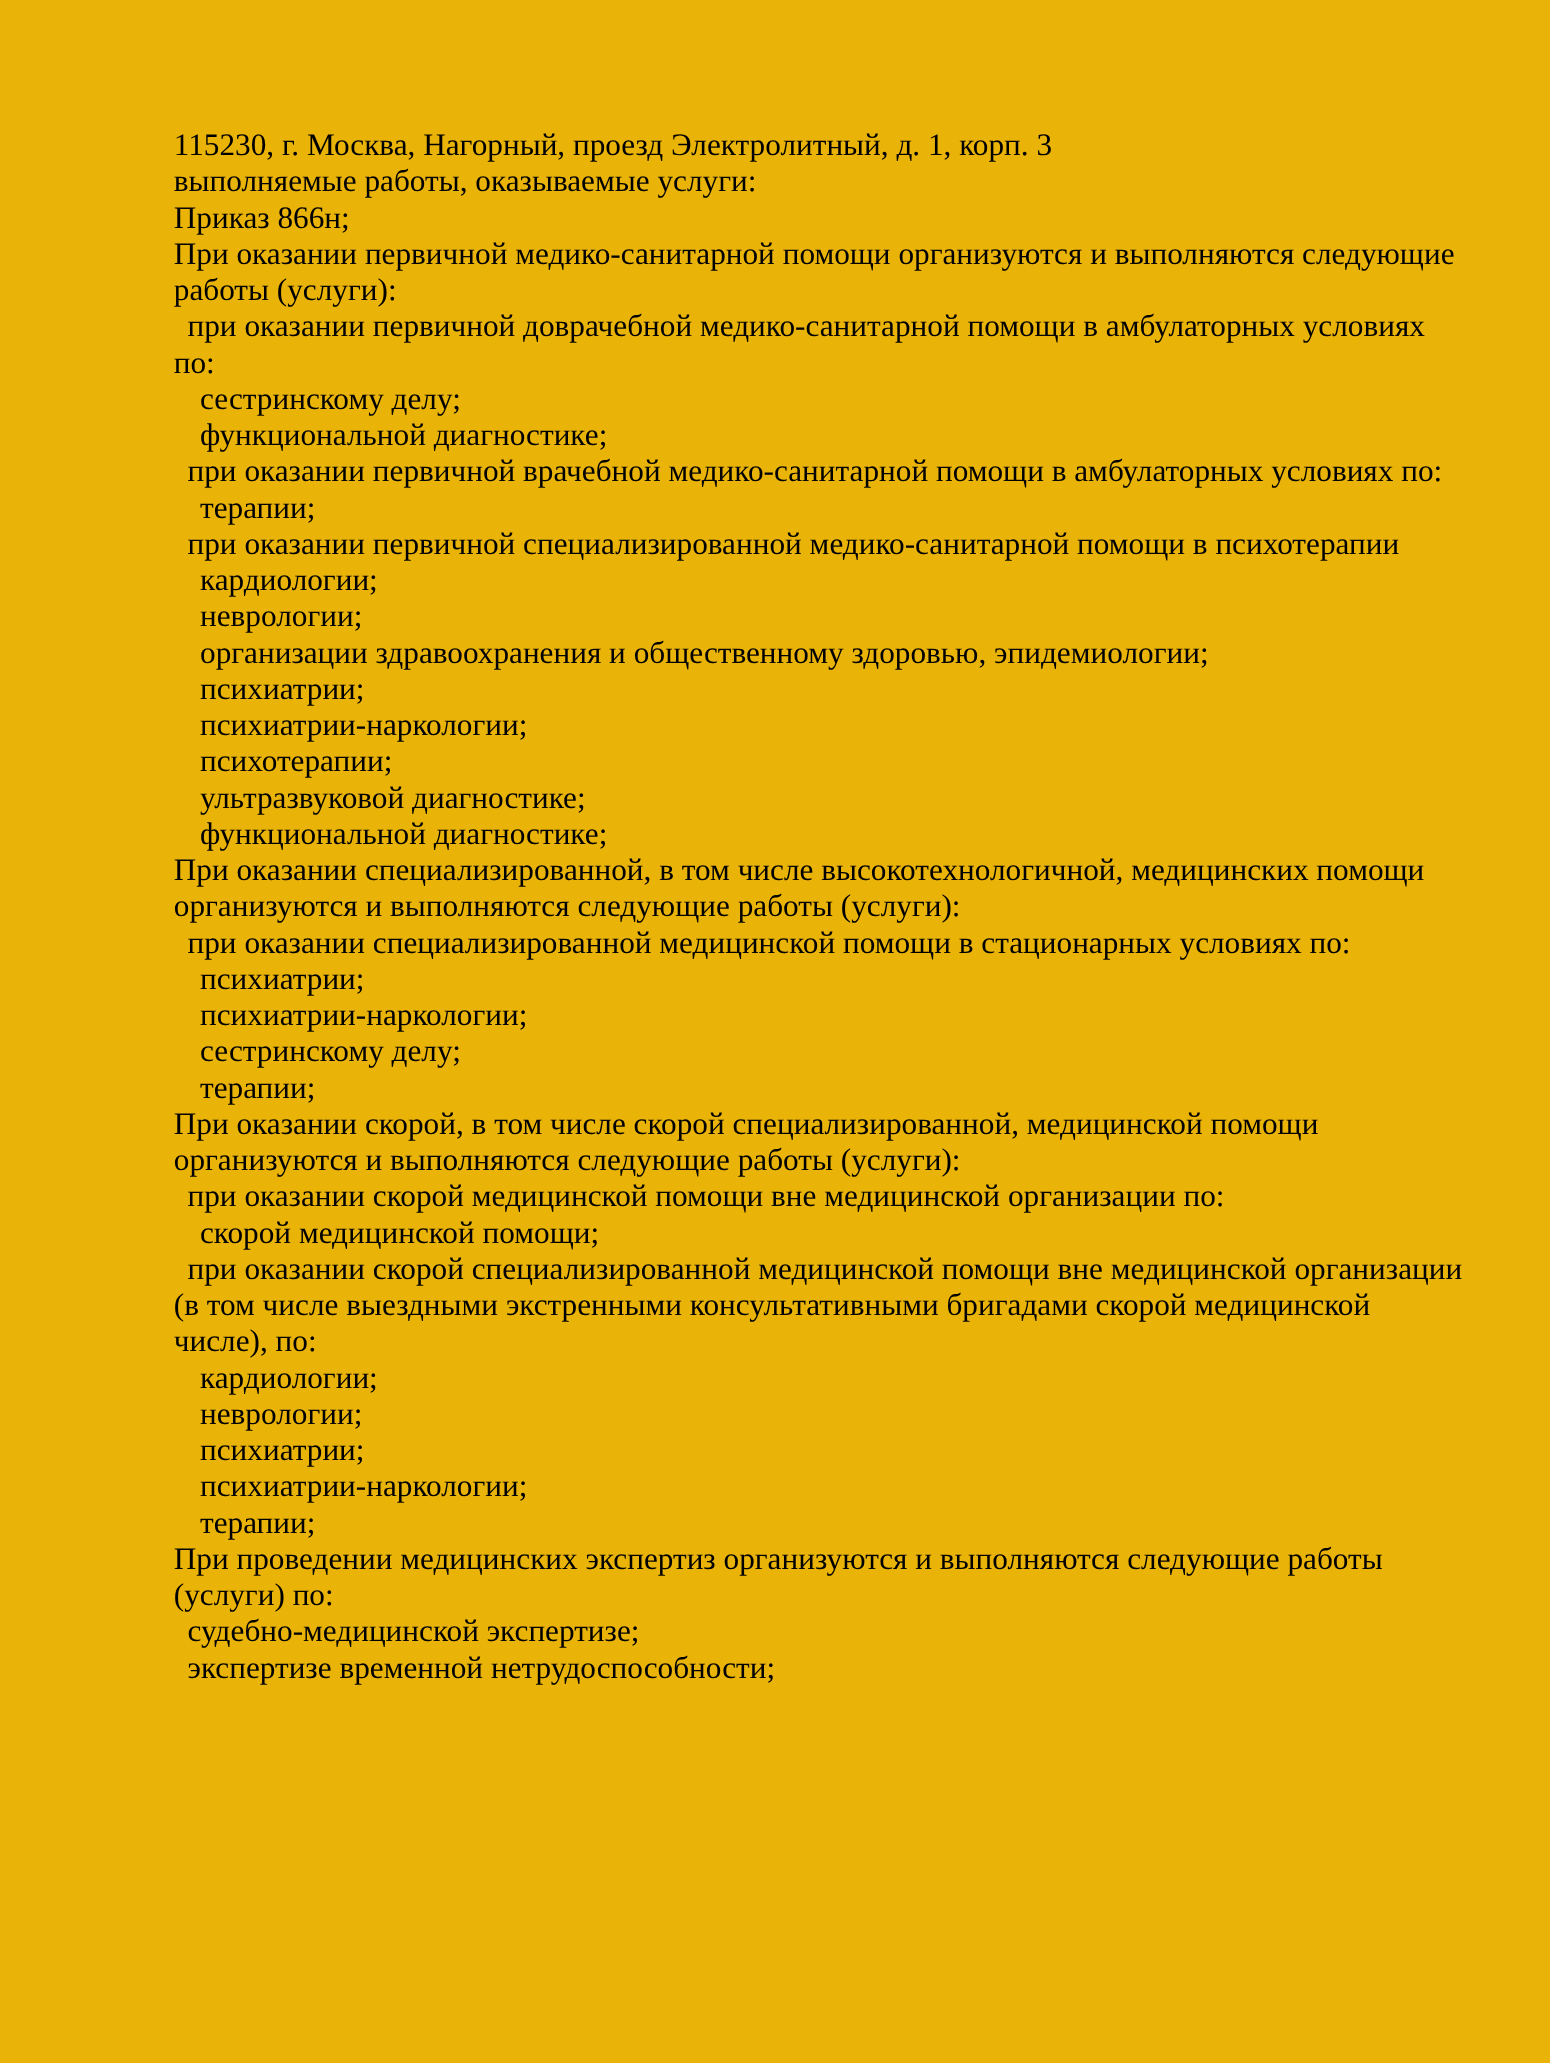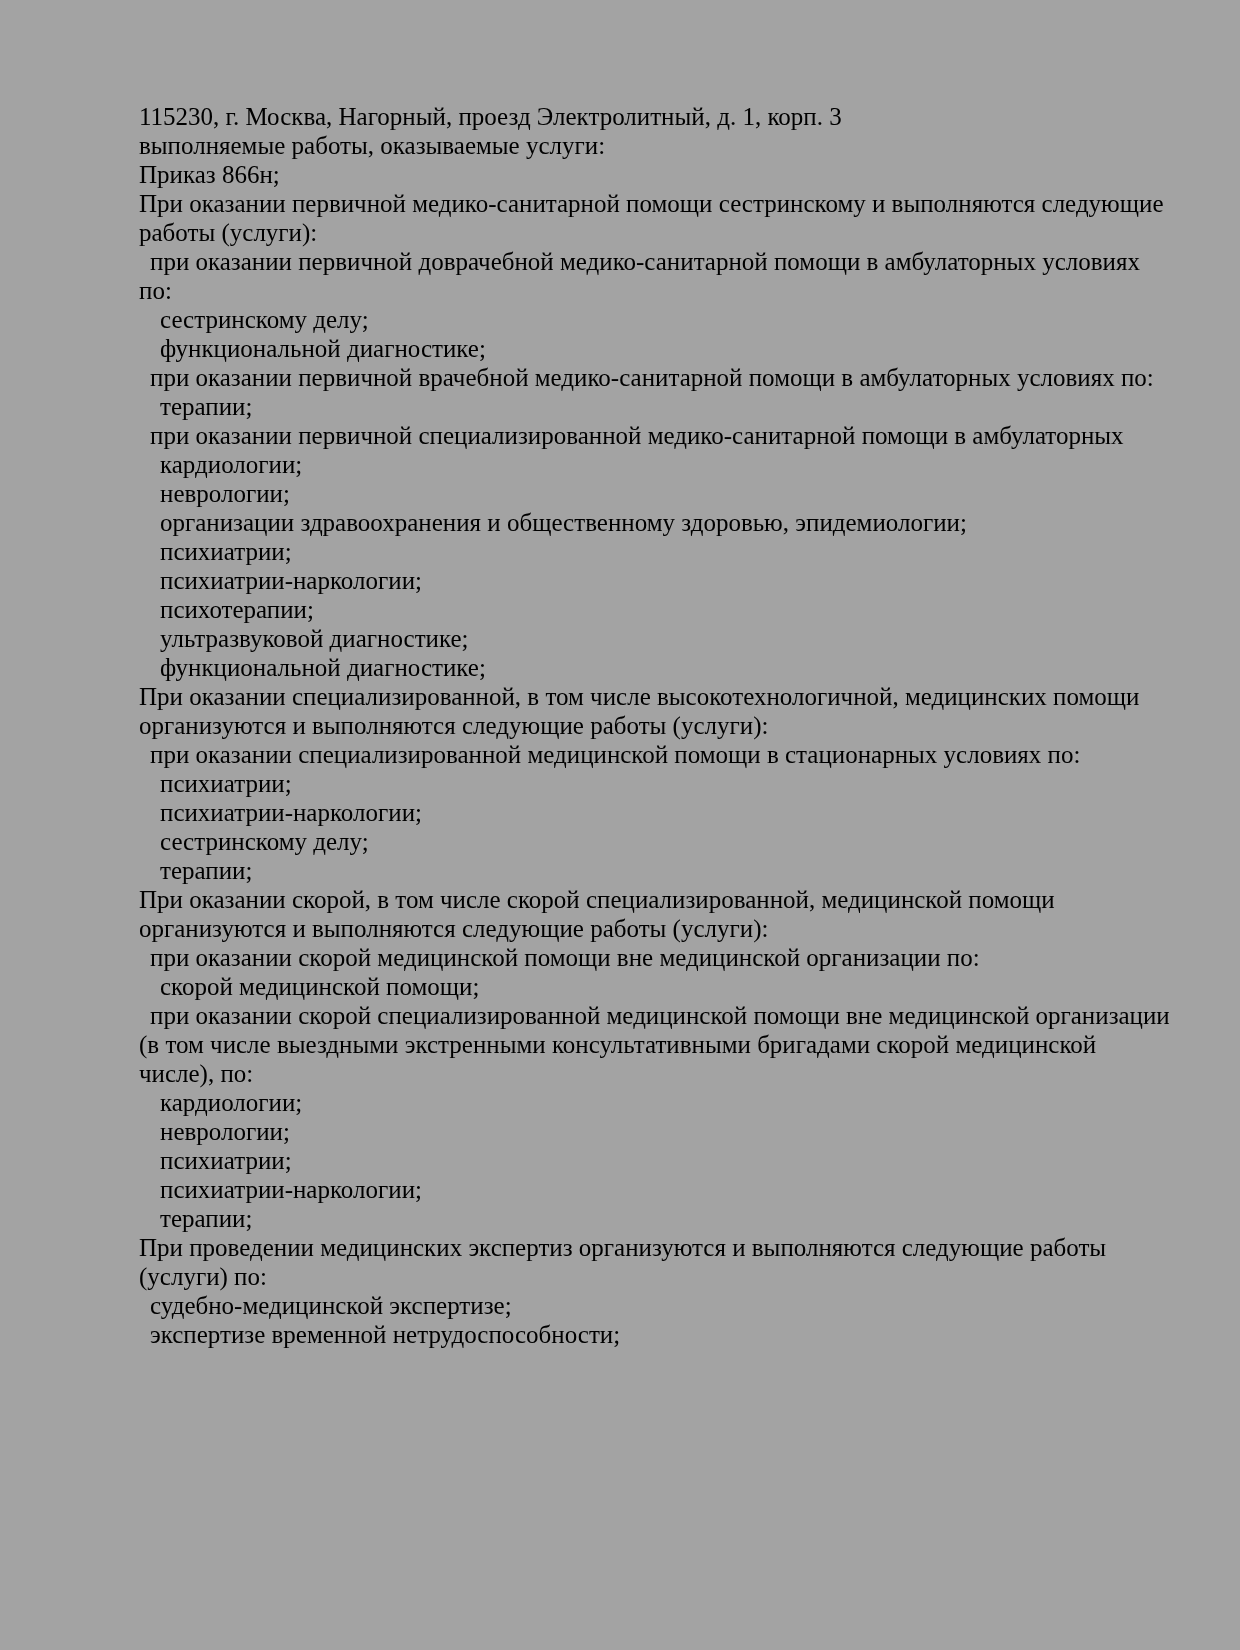--- a/index.html
+++ b/index.html
@@ -10,21 +10,21 @@
   body {
     width: 1240px;
     height: 1650px;
     position: relative;
     overflow: hidden;
     font-family: "Liberation Serif", "DejaVu Serif", serif;
   }
   .page {
     position: absolute;
     inset: 0;
-    background: #a3a3a3;
+    background: #eab308;
     padding-left: 41px;
   }
   .content {
     position: absolute;
     left: 139px;
     top: 102px;
     width: 1095px;
     font-size: 25px;
     line-height: 29px;
     color: #000000;
@@ -39,29 +39,29 @@
   .indent-2 { padding-left: 21px; }
 </style>
 </head>
 <body>
 
 <div class="page">
   <div class="content">
       <div class="line indent-0">115230, г. Москва, Нагорный, проезд Электролитный, д. 1, корп. 3</div>
       <div class="line indent-0">выполняемые работы, оказываемые услуги:</div>
       <div class="line indent-0">Приказ 866н;</div>
-      <div class="line indent-0">При оказании первичной медико-санитарной помощи сестринскому и выполняются следующие</div>
+      <div class="line indent-0">При оказании первичной медико-санитарной помощи организуются и выполняются следующие</div>
       <div class="line indent-0">работы (услуги):</div>
       <div class="line indent-1">при оказании первичной доврачебной медико-санитарной помощи в амбулаторных условиях</div>
       <div class="line indent-0">по:</div>
       <div class="line indent-2">сестринскому делу;</div>
       <div class="line indent-2">функциональной диагностике;</div>
       <div class="line indent-1">при оказании первичной врачебной медико-санитарной помощи в амбулаторных условиях по:</div>
       <div class="line indent-2">терапии;</div>
-      <div class="line indent-1">при оказании первичной специализированной медико-санитарной помощи в амбулаторных</div>
+      <div class="line indent-1">при оказании первичной специализированной медико-санитарной помощи в психотерапии</div>
       <div class="line indent-2">кардиологии;</div>
       <div class="line indent-2">неврологии;</div>
       <div class="line indent-2">организации здравоохранения и общественному здоровью, эпидемиологии;</div>
       <div class="line indent-2">психиатрии;</div>
       <div class="line indent-2">психиатрии-наркологии;</div>
       <div class="line indent-2">психотерапии;</div>
       <div class="line indent-2">ультразвуковой диагностике;</div>
       <div class="line indent-2">функциональной диагностике;</div>
       <div class="line indent-0">При оказании специализированной, в том числе высокотехнологичной, медицинских помощи</div>
       <div class="line indent-0">организуются и выполняются следующие работы (услуги):</div>

